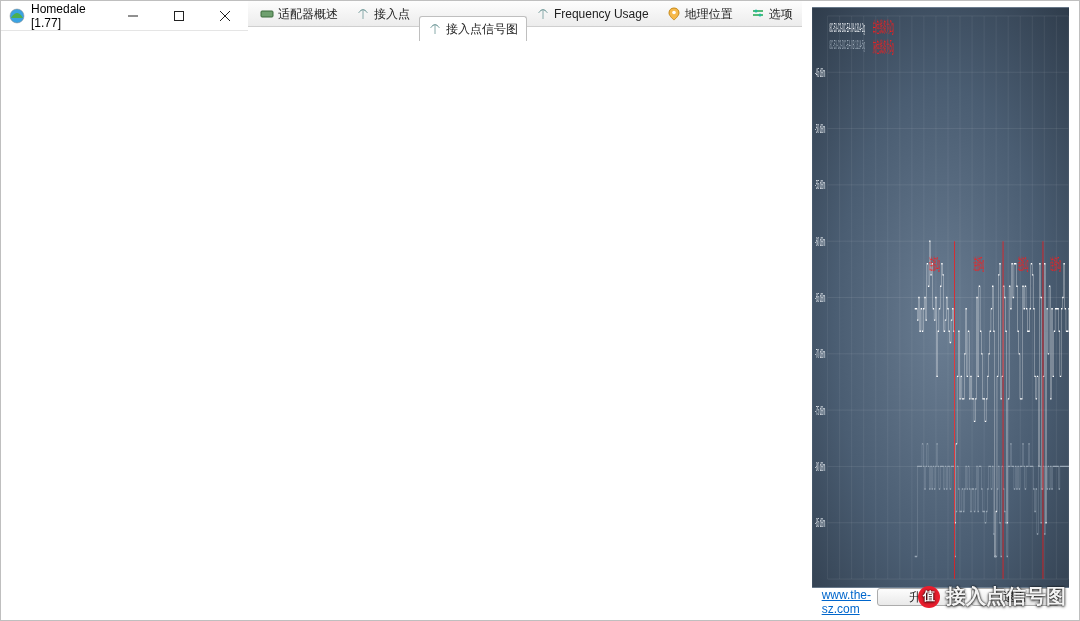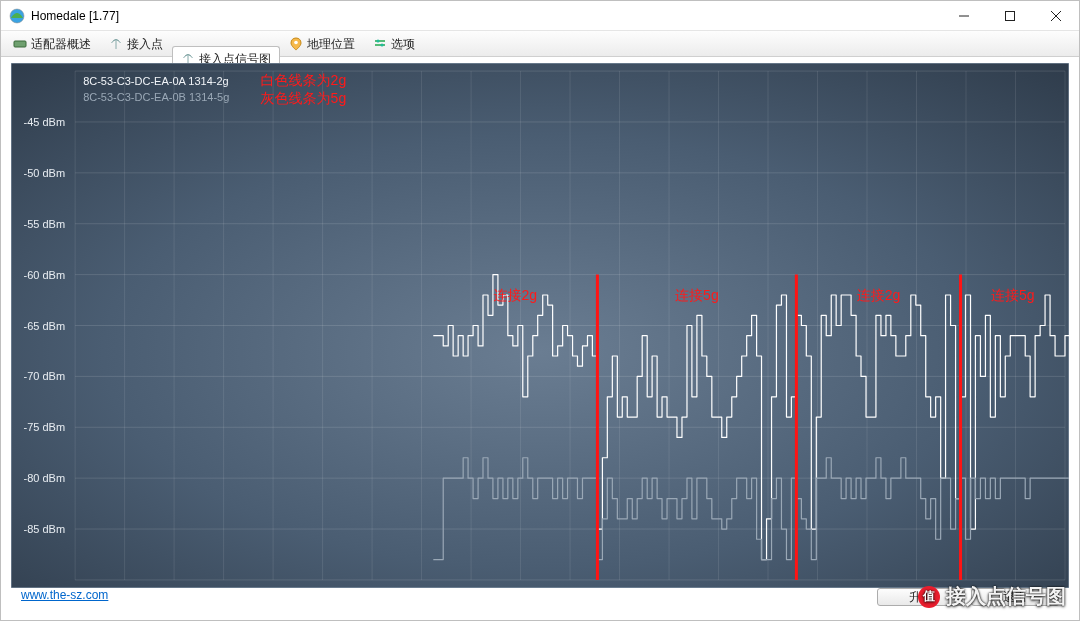--- a/index.html
+++ b/index.html
@@ -1,17 +1,17 @@
 <!DOCTYPE html>
 <html><head>
 <meta charset="utf-8">
 <style>
   * { box-sizing: border-box; margin: 0; padding: 0; }
   body { font-family: "Segoe UI", "Microsoft YaHei", Arial, sans-serif; font-size: 12px; background: #fff; width: 1080px; height: 621px; overflow: hidden; position: relative; }
-  .window { width: 1080px; height: 621px; border: 1px solid #bfbfbf; background: #fff; display: flex; flex-direction: column; }
+  .window { width: 1080px; height: 621px; border: 1px solid #bfbfbf; background: #fff; display: flex; }
   .titlebar { height: 30px; display: flex; align-items: center; background: #fff; border-bottom: 1px solid #e5e5e5; }
   .title-icon { width: 16px; height: 16px; margin: 0 6px 0 8px; display: inline-flex; align-items: center; justify-content: center; }
   .title-text { flex: 1; font-size: 12px; color: #000; }
   .win-controls { display: flex; }
   .win-btn { width: 46px; height: 30px; display: flex; align-items: center; justify-content: center; color: #222; }
 
   .toolbar { height: 26px; display: flex; align-items: stretch; background: linear-gradient(#fdfdfd,#ececec); border-bottom: 1px solid #cfcfcf; padding-left: 3px; gap: 0; }
   .tab { display: flex; align-items: center; padding: 0 8px; border: 1px solid transparent; border-bottom: none; border-radius: 3px 3px 0 0; gap: 4px; color: #222; white-space: nowrap; cursor: default; justify-content: space-between; }
   .tab.active { background: #fff; border-color: #bfbfbf; position: relative; top: 15px; }
   .tab-icon { width: 14px; height: 14px; display: inline-flex; align-items: center; justify-content: center; }
@@ -83,20 +83,28 @@
         </span>
       <span>接入点</span>
     </div>
     <div class="tab active">
       <span class="tab-icon">
           <svg width="14" height="14">
             <path d="M7 2 L7 12 M4 4 Q7 1 10 4 M2.5 6 Q7 -1 11.5 6" fill="none" stroke="#8aa" stroke-width="1"></path>
           </svg>
         </span>
       <span>接入点信号图</span>
+    </div>
+    <div class="tab">
+      <span class="tab-icon">
+          <svg width="14" height="14">
+            <path d="M7 2 L7 12 M4 4 Q7 1 10 4 M2.5 6 Q7 -1 11.5 6" fill="none" stroke="#8aa" stroke-width="1"></path>
+          </svg>
+        </span>
+      <span>Frequency Usage</span>
     </div>
     <div class="tab">
       <span class="tab-icon">
           <svg width="14" height="14">
             <path d="M7 1 C4 1 2 3 2 6 C2 9 7 13 7 13 C7 13 12 9 12 6 C12 3 10 1 7 1 Z" fill="#f6b94b" stroke="#c78a1a"></path>
             <circle cx="7" cy="5.5" r="1.8" fill="#fff"></circle>
           </svg>
         </span>
       <span>地理位置</span>
     </div>

